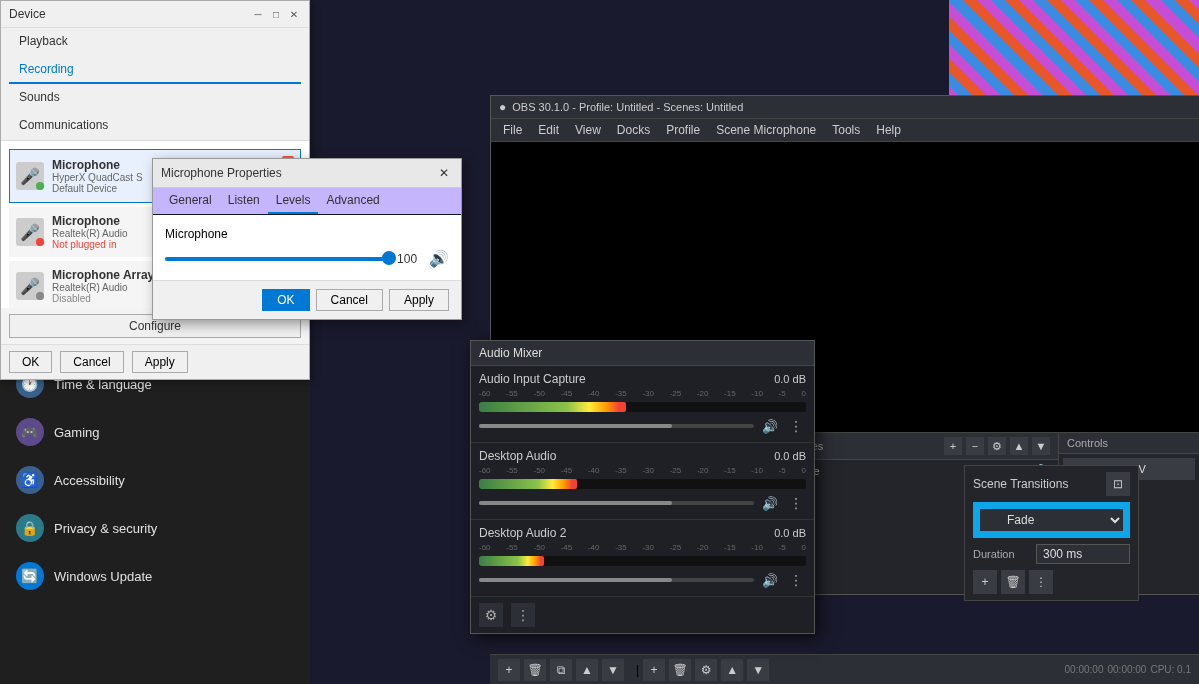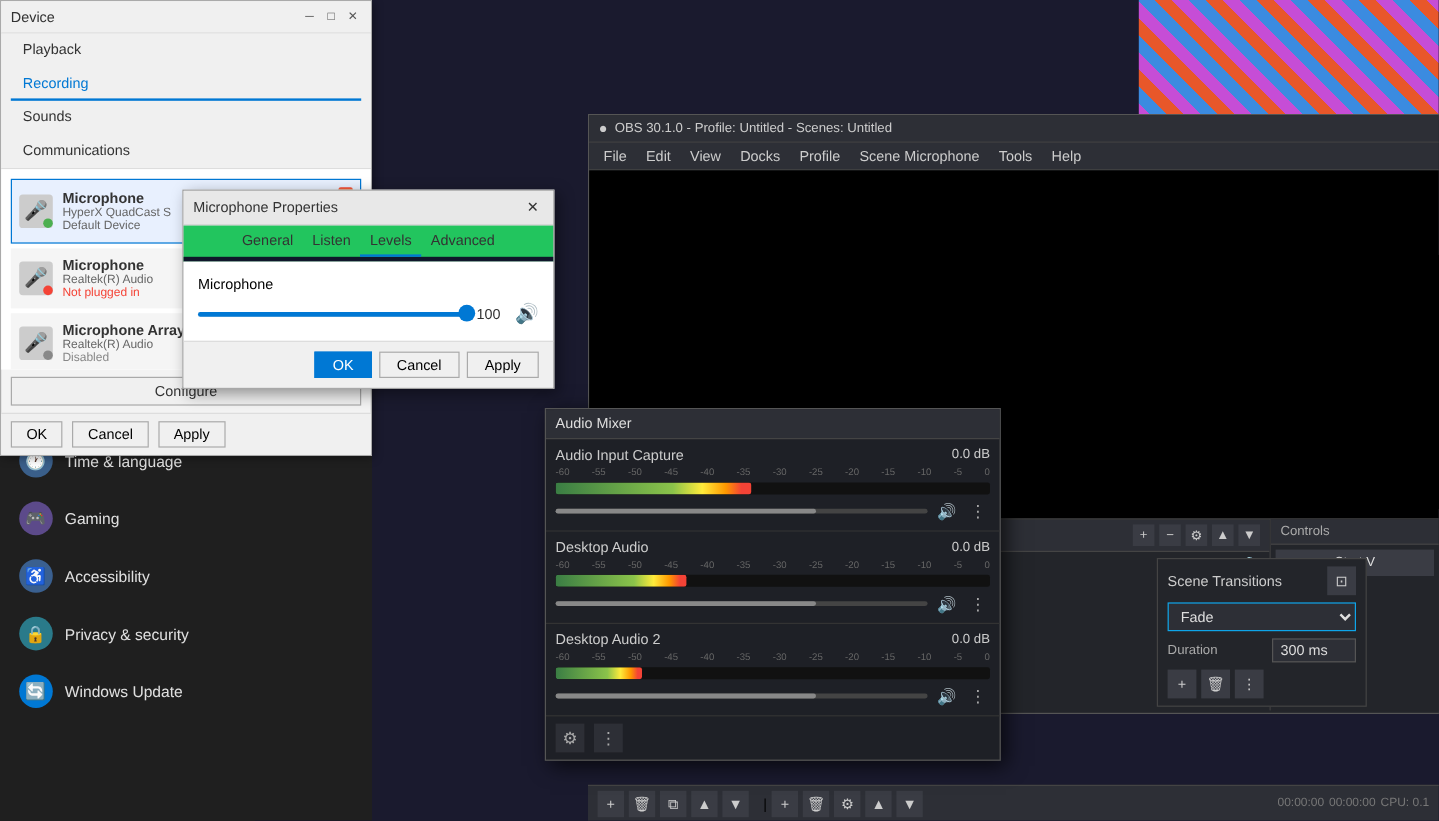--- a/index.html
+++ b/index.html
@@ -143,24 +143,23 @@
       width: 18px; height: 18px;
       display: flex; align-items: center; justify-content: center;
       cursor: pointer;
       font-size: 12px;
       background: none;
       border: none;
       color: #333;
     }
     .dialog-tabs {
       display: flex;
-      background: #22c55e;
-      border-bottom: 4px solid #0f172a;
+      background: #c4b5fd;
+      border-bottom: 1px solid #0f172a;
       padding: 0 8px;
-      justify-content: center;
     }
     .dialog-tab {
       padding: 5px 8px;
       font-size: 12px;
       cursor: pointer;
       color: #333;
       border-bottom: 2px solid transparent;
     }
     .dialog-tab.active { border-bottom: 2px solid #0078d4; }
     .dialog-body {
@@ -342,22 +341,22 @@
         #3b8be0 20px,
         #e8572a 20px,
         #e8572a 30px
       );
       z-index: 1;
     }
 
     
     .audio-mixer {
       position: absolute;
-      left: 454px; top: 340px;
-      width: 380px;
+      left: 470px; top: 340px;
+      width: 345px;
       background: #1e2026;
       border: 1px solid #555;
       z-index: 20;
       box-shadow: 4px 4px 16px rgba(0,0,0,0.7);
     }
     .mixer-titlebar {
       background: #2d2f36;
       padding: 5px 8px;
       font-size: 12px;
       color: #ddd;
@@ -455,40 +454,40 @@
       display: flex;
       justify-content: space-between;
       align-items: center;
       margin-bottom: 6px;
       gap: 24px;
     }
     .transitions-title { font-size: 12px; color: #ccc; }
     .transitions-select {
       width: 100%;
       background: #2d2f36;
-      border: 1px solid #0ea5e9;
+      border: 7px solid #0ea5e9;
       color: #ddd;
       font-size: 12px;
-      padding: 3px 6px;
+      padding: 3px 23px;
       margin-bottom: 6px;
     }
     .transitions-duration-row {
       display: flex;
       align-items: center;
       justify-content: space-between;
       margin-bottom: 6px;
     }
     .transitions-duration-label { font-size: 11px; color: #aaa; }
     .transitions-duration-value {
       background: #2d2f36;
       border: 1px solid #555;
       color: #ddd;
       font-size: 12px;
       padding: 2px 6px;
-      width: 70px;
+      width: 94px;
     }
     .transitions-toolbar {
       display: flex;
       gap: 4px;
     }
     .trans-btn {
       width: 24px; height: 24px;
       background: #3a3c44;
       border: none;
       color: #ccc;

